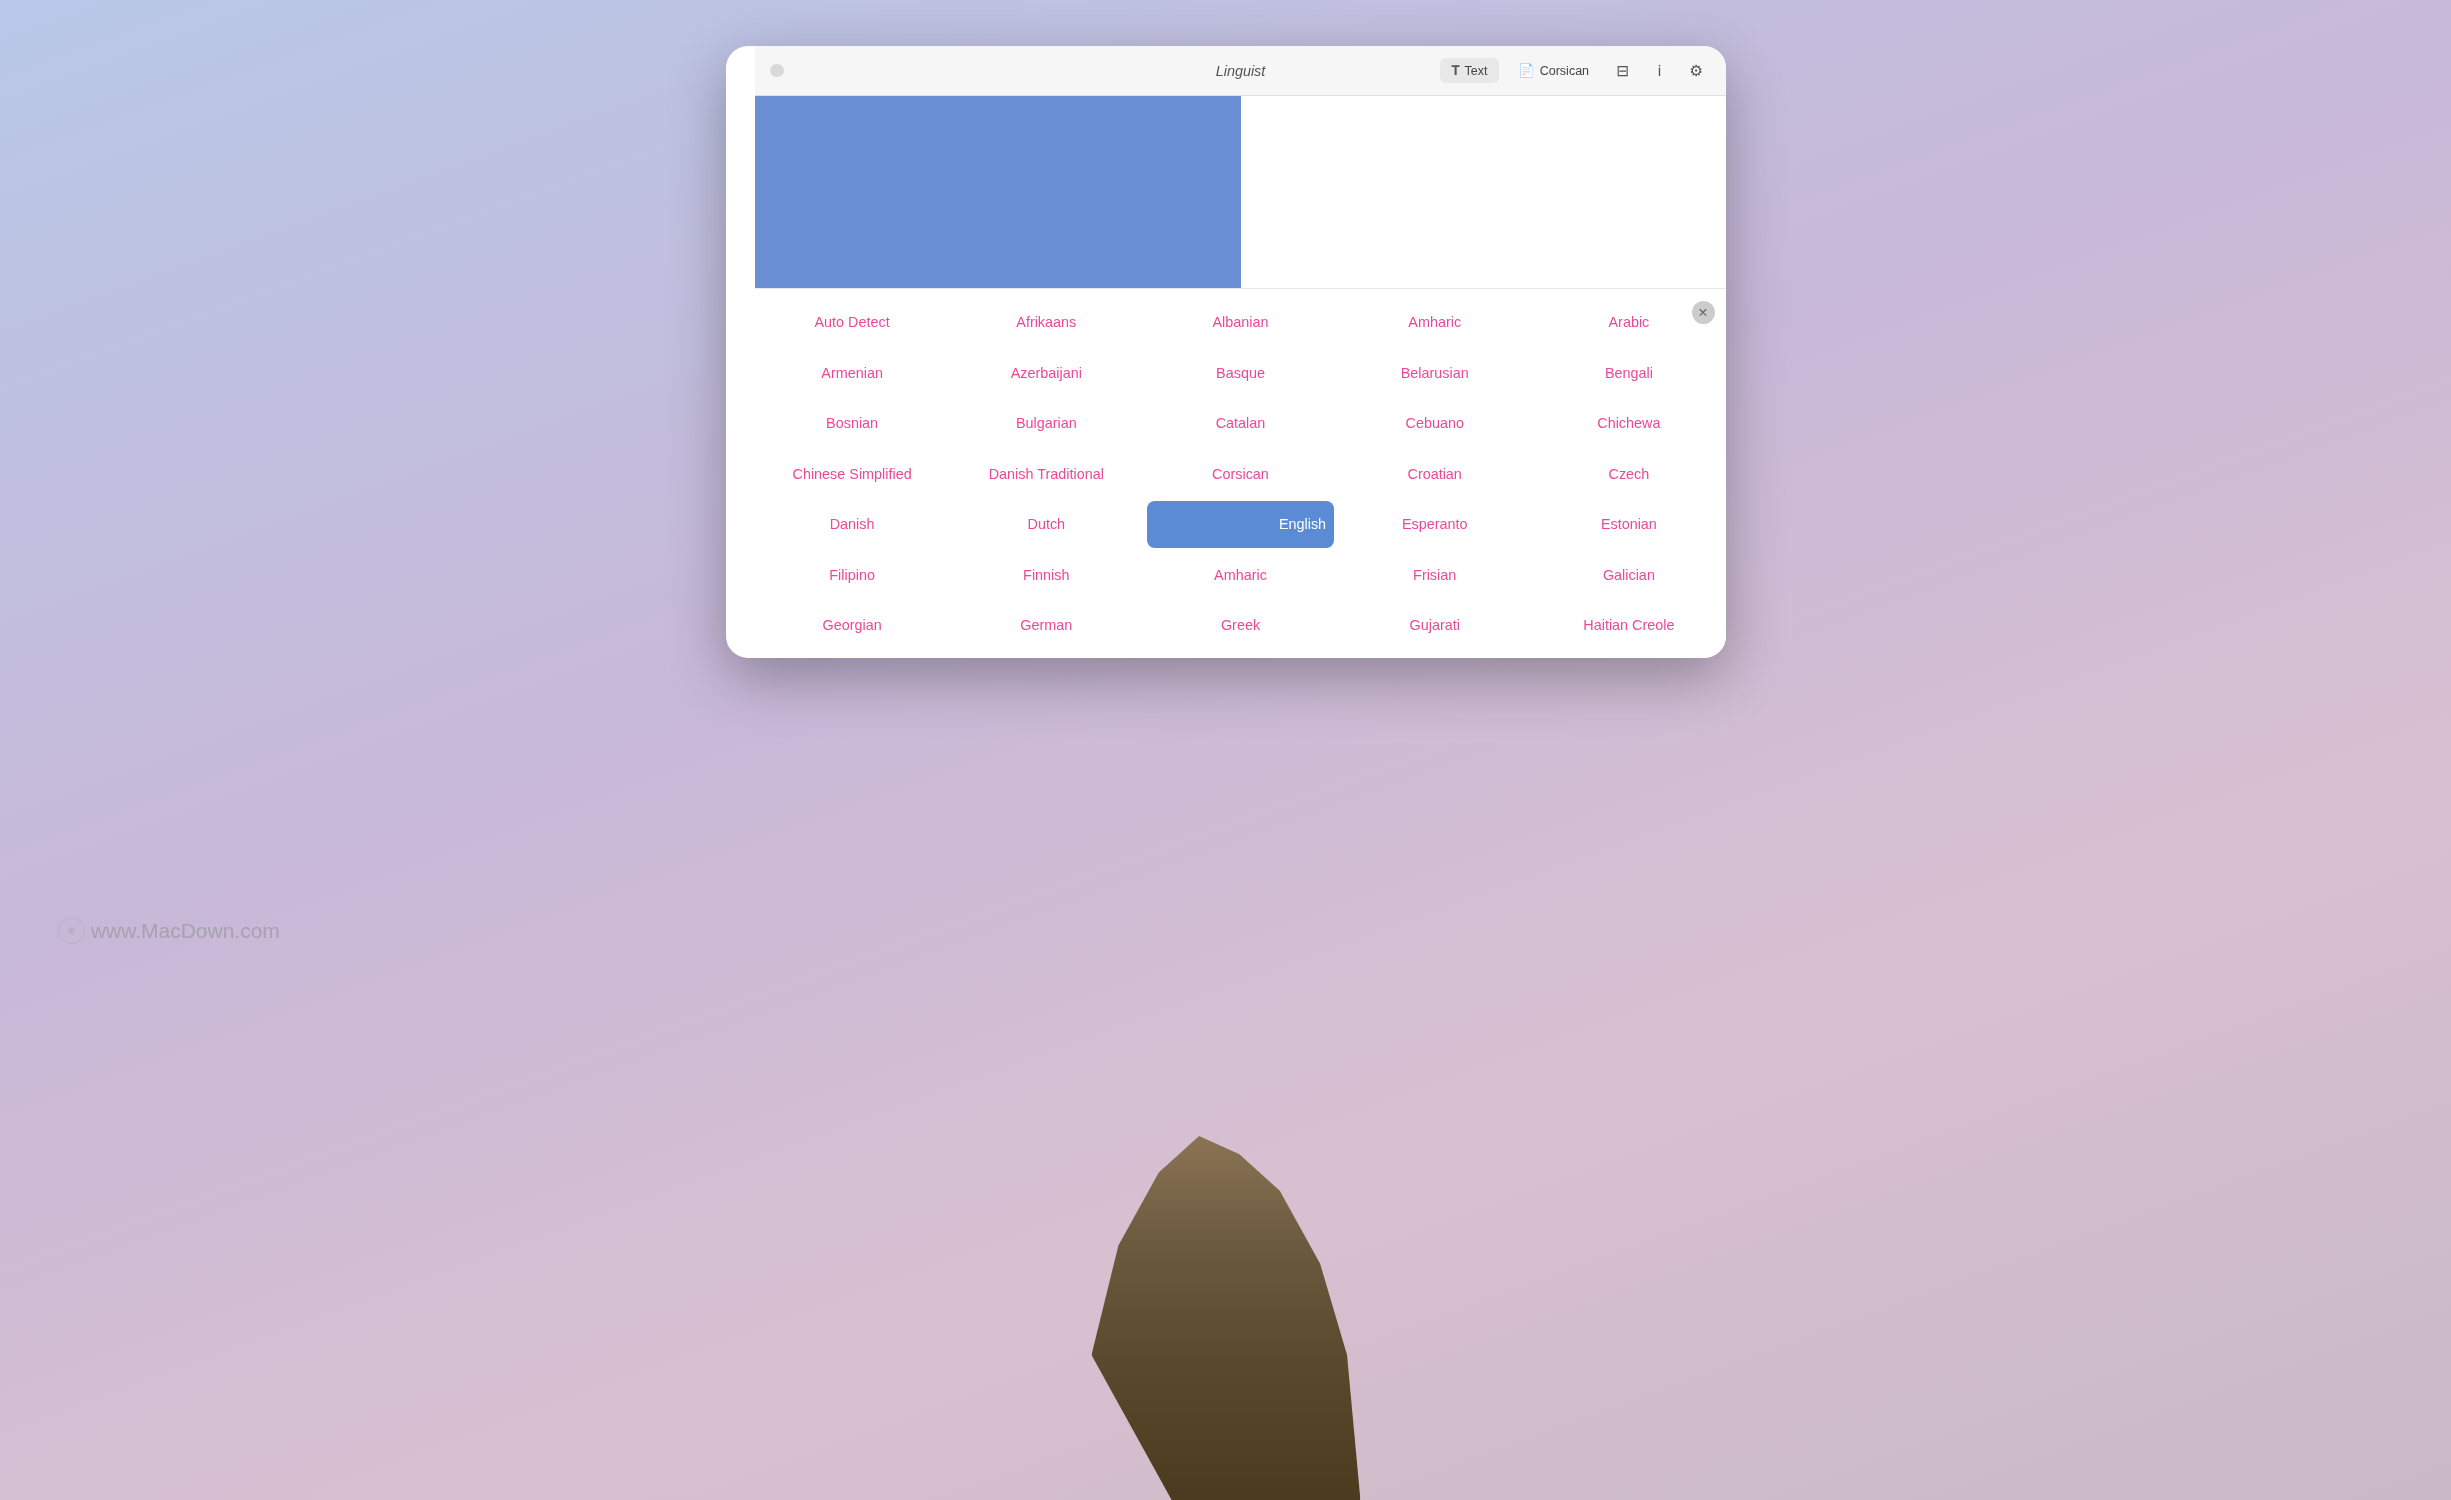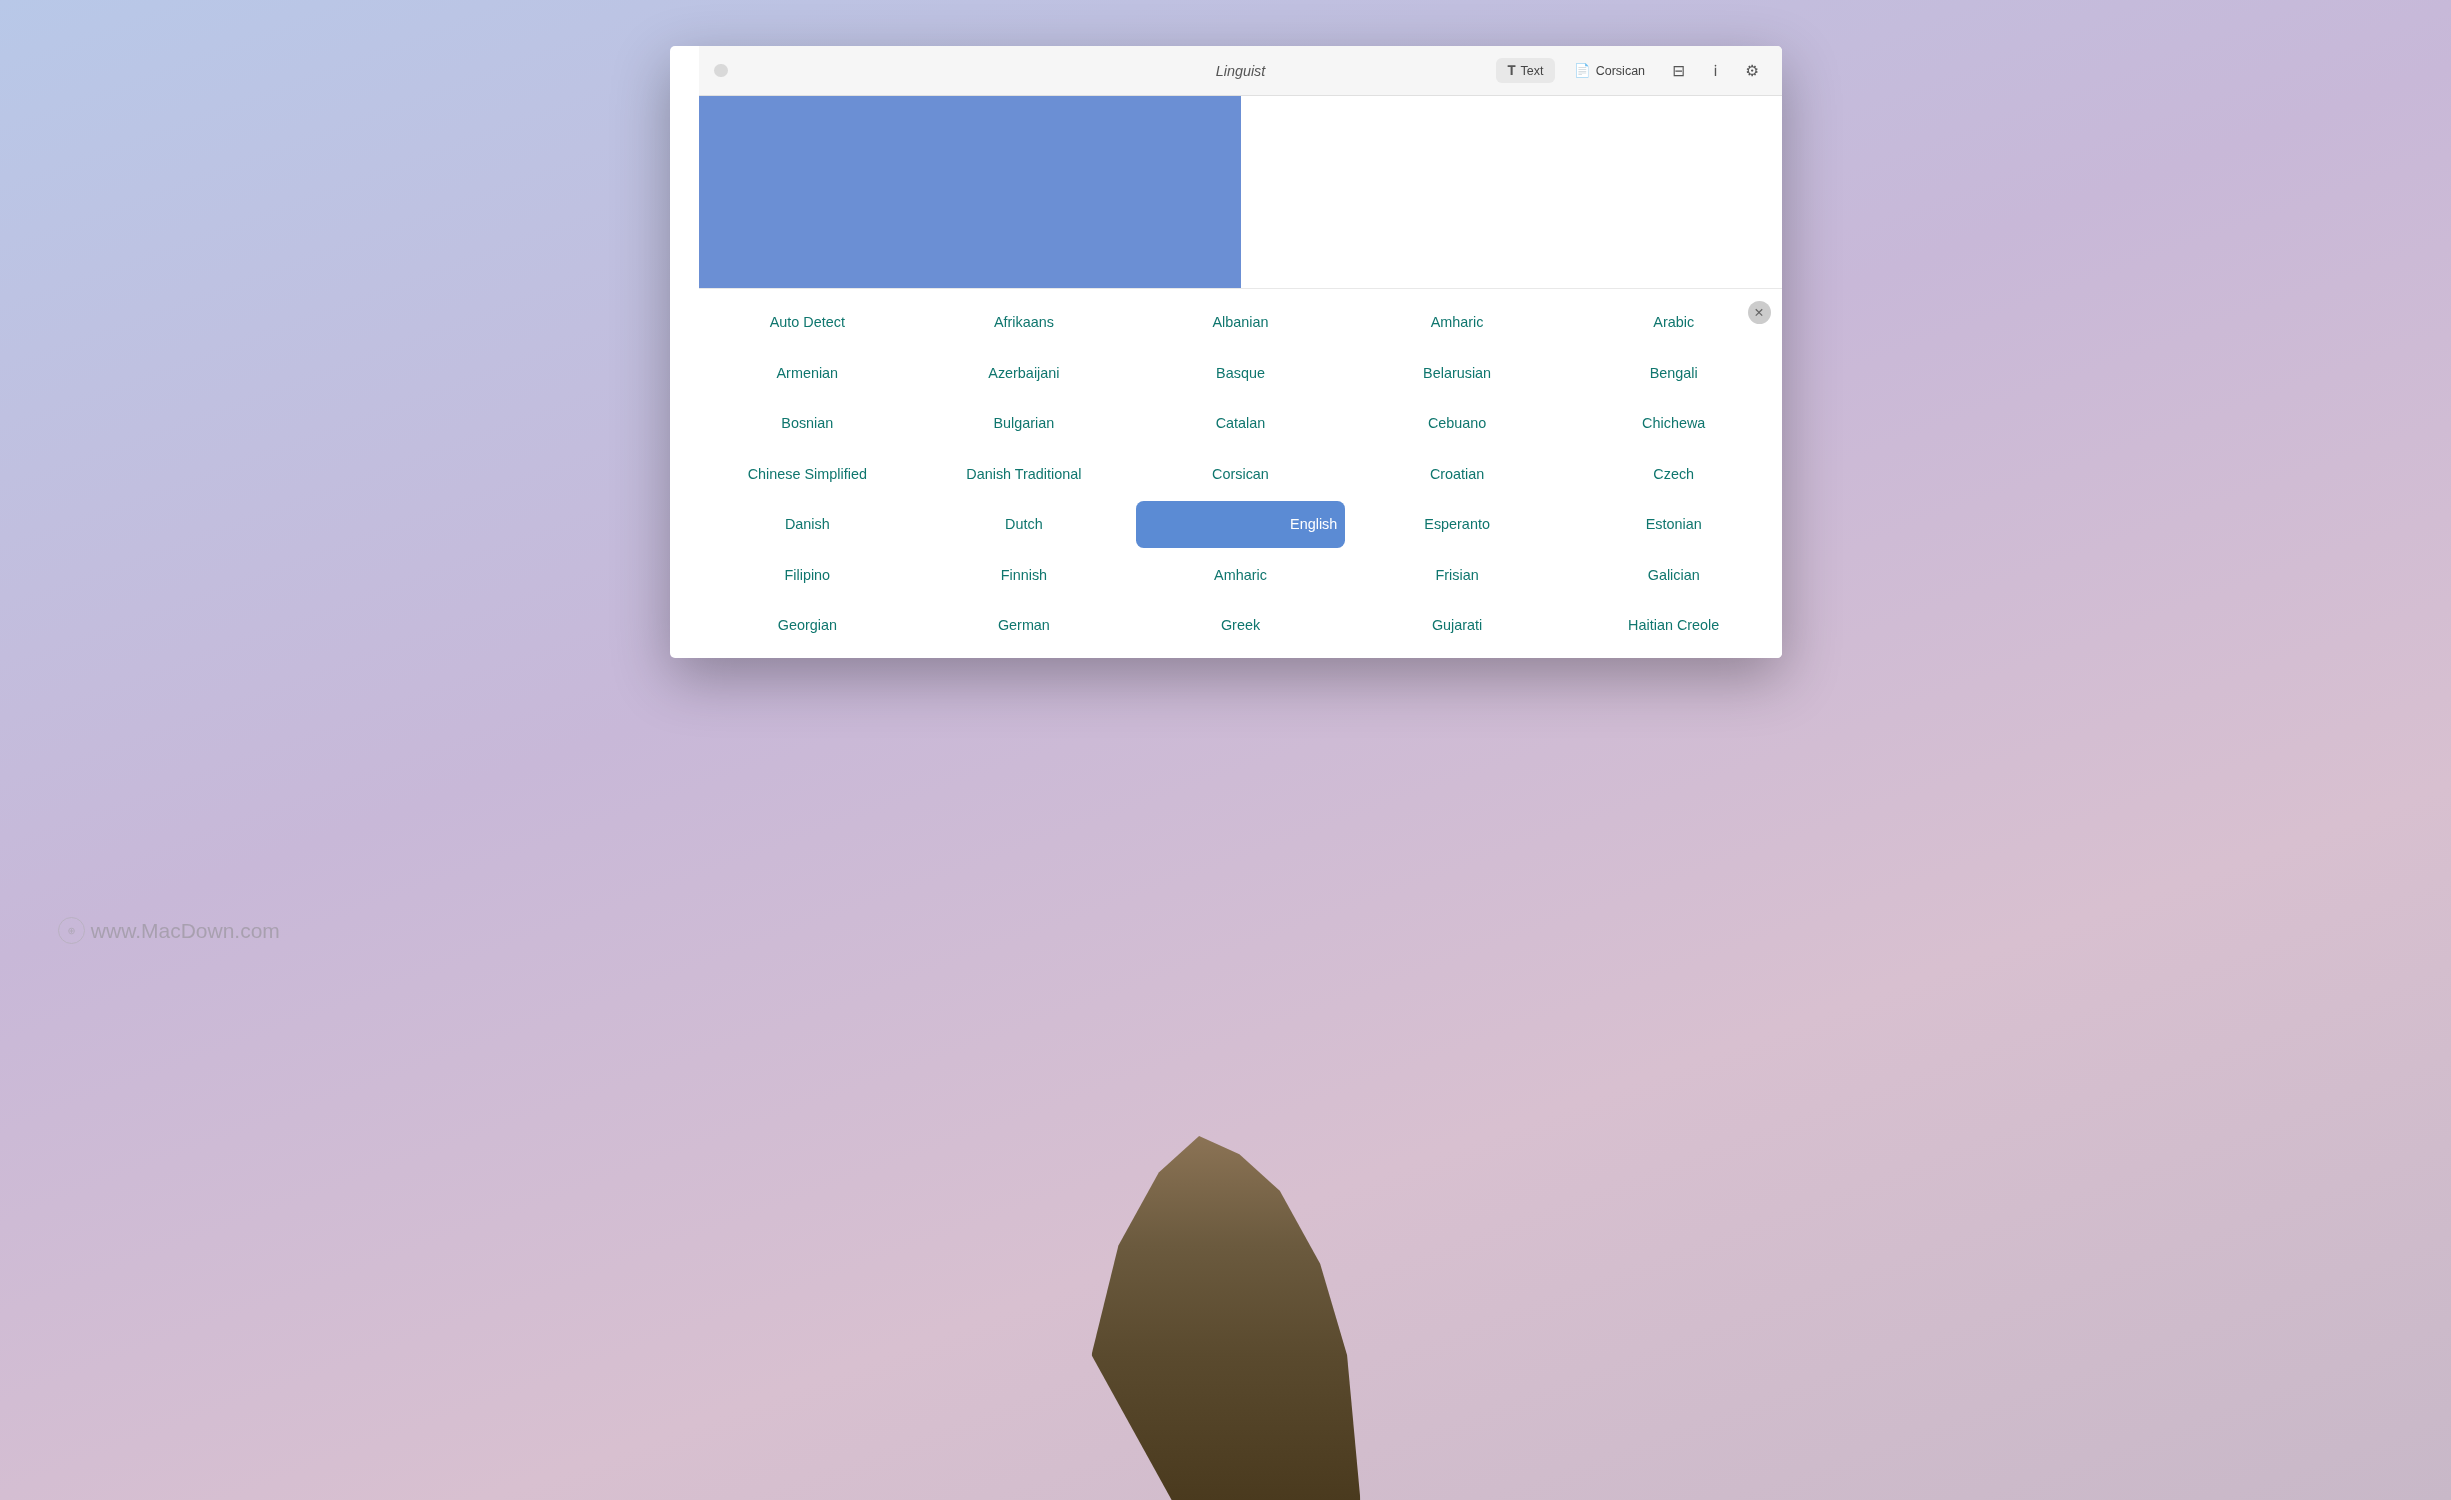--- a/index.html
+++ b/index.html
@@ -53,23 +53,23 @@
       background: linear-gradient(180deg, #8b7355 0%, #6b5a3e 30%, #5a4a2e 60%, #4a3a1e 100%);
       clip-path: polygon(30% 100%, 0% 60%, 10% 30%, 25% 10%, 40% 0%, 55% 5%, 70% 15%, 85% 35%, 95% 60%, 100% 100%);
     }
 
     
     .window {
       position: absolute;
       top: 46px;
       left: 50%;
       transform: translateX(-50%);
-      width: 1112px;
+      width: 1000px;
       background: #fff;
-      border-radius: 5px;
+      border-radius: 22px;
       box-shadow: 0 19px 58px rgba(0,0,0,0.3);
       overflow: hidden;
       padding-left: 29px;
     }
 
     
     .titlebar {
       display: flex;
       align-items: center;
       justify-content: space-between;
@@ -192,21 +192,21 @@
     .lang-grid {
       display: grid;
       grid-template-columns: repeat(5, 1fr);
       gap: 0;
     }
 
     .lang-item {
       padding: 15.4px 7.7px;
       text-align: center;
       font-size: 14.4px;
-      color: #0f766e;
+      color: #ec4899;
       cursor: pointer;
       border-radius: 7.7px;
       margin: 1.9px 3.8px;
       transition: background 0.15s;
     }
 
     .lang-item.selected {
       background: #5b8bd4;
       color: #fff;
       border-radius: 7.7px;

